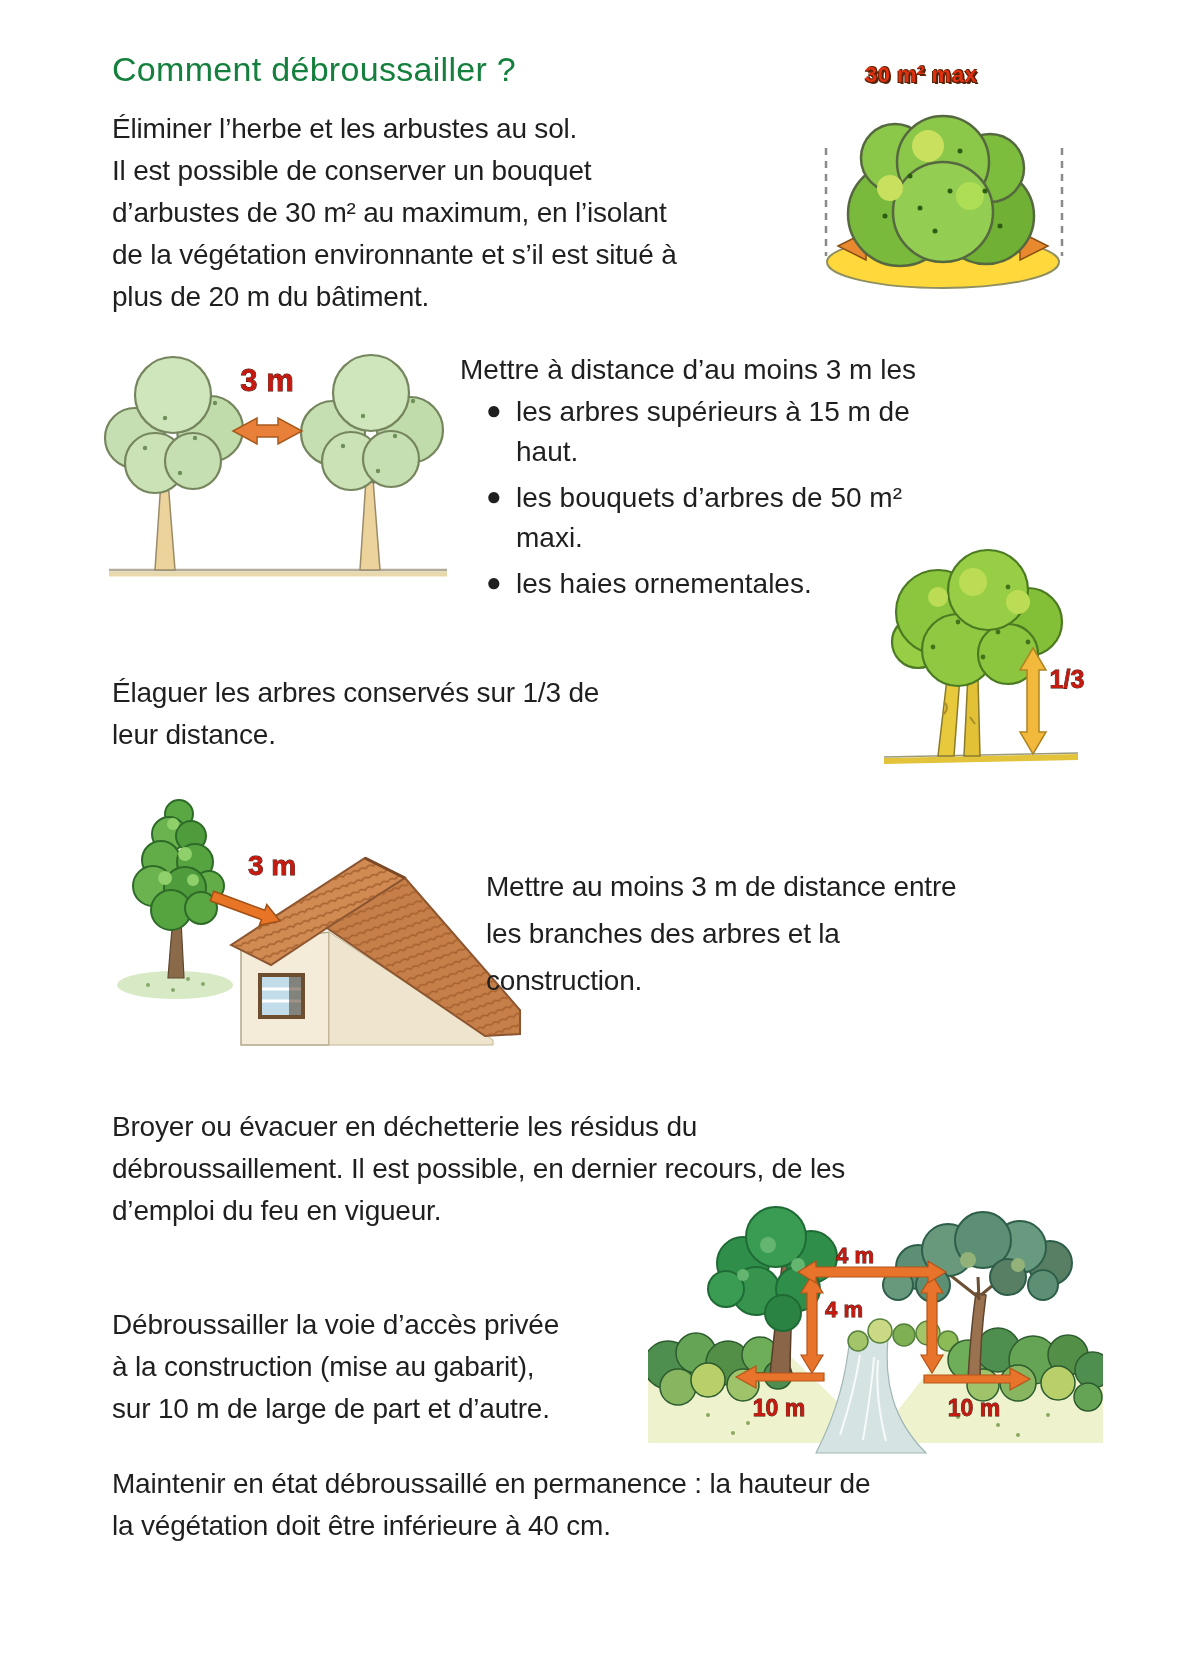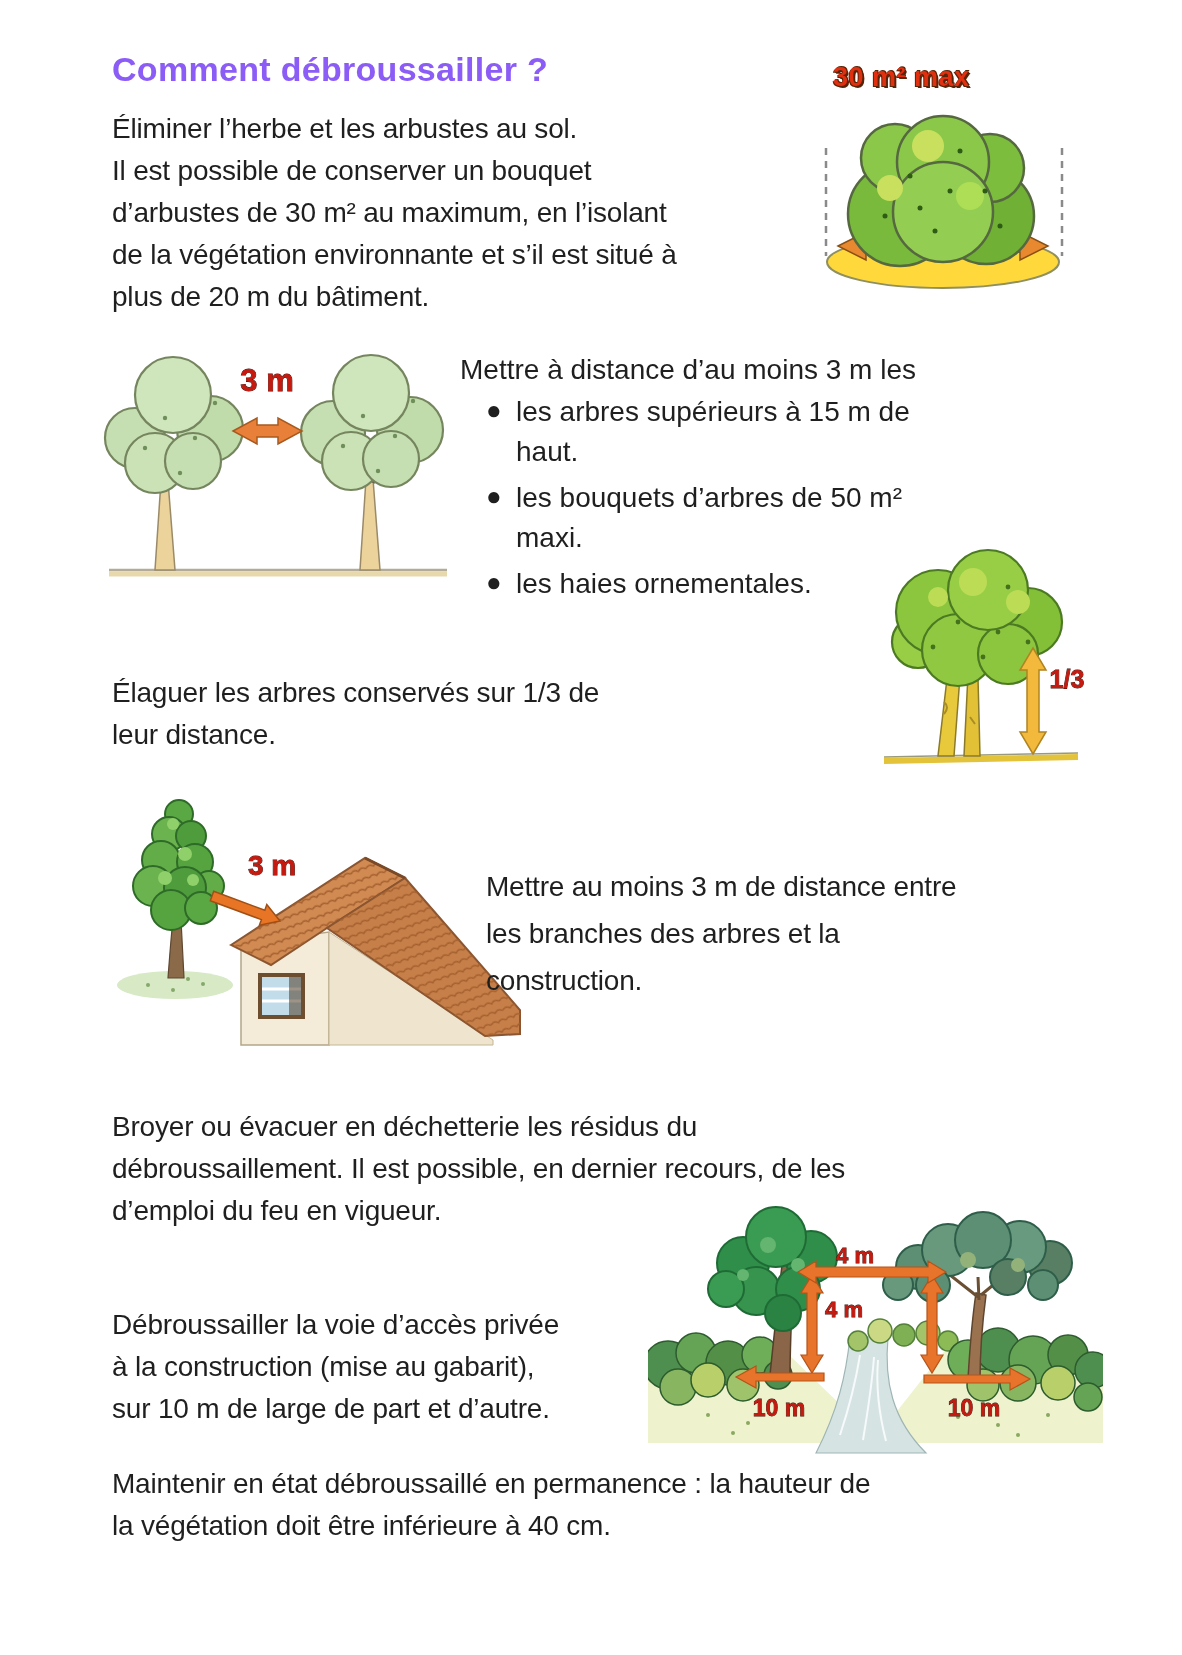--- a/index.html
+++ b/index.html
@@ -3,32 +3,33 @@
 <meta charset="utf-8">
 <style>
   * { margin:0; padding:0; box-sizing:border-box; }
   html,body { background:#ffffff; }
   body {
     width:1182px; height:1655px; position:relative; overflow:hidden;
     font-family:"Liberation Sans", sans-serif; color:#1f1f1f;
   }
   .abs { position:absolute; }
   .title {
-    font-size:34px; font-weight:bold; color:#8b5cf6; letter-spacing:.3px;
+    font-size:34px; font-weight:normal; color:#15803d; letter-spacing:.3px;
   }
   .para { font-size:28px; line-height:42px; letter-spacing:-0.2px; }
   .para .line { white-space:nowrap; }
   .rules { font-size:28px; line-height:40px; }
   .rules .line { white-space:nowrap; }
   .bullets { margin-top:2px; }
   .bullet-item { position:relative; padding-left:56px; margin-bottom:6px; }
   .bullet-item .dot { position:absolute; left:26px; top:-2px; font-size:26px; }
   .biglabel {
-    font-size:27px; font-weight:bold; color:#e03010; letter-spacing:.5px; white-space:nowrap;
+    font-size:22px; font-weight:bold; color:#e03010; letter-spacing:.5px; white-space:nowrap;
     text-shadow:1px 1px 0 #5a2408, -1px 1px 0 #5a2408, 1px -1px 0 #5a2408, 2px 2px 0 #5a2408;
+    margin-left:32px;
   }
   svg text { font-family:"Liberation Sans", sans-serif; font-weight:bold; }
   .figlabel-outline { fill:#c41a10; stroke:#3a0d06; stroke-width:.8; paint-order:stroke; }
 </style>
 </head>
 <body>
 
 <h1 class="abs title" style="left:112px; top:50px;">Comment débroussailler ?</h1>
 
 <div class="abs biglabel" style="left:833px; top:62px;">30 m² max</div>

